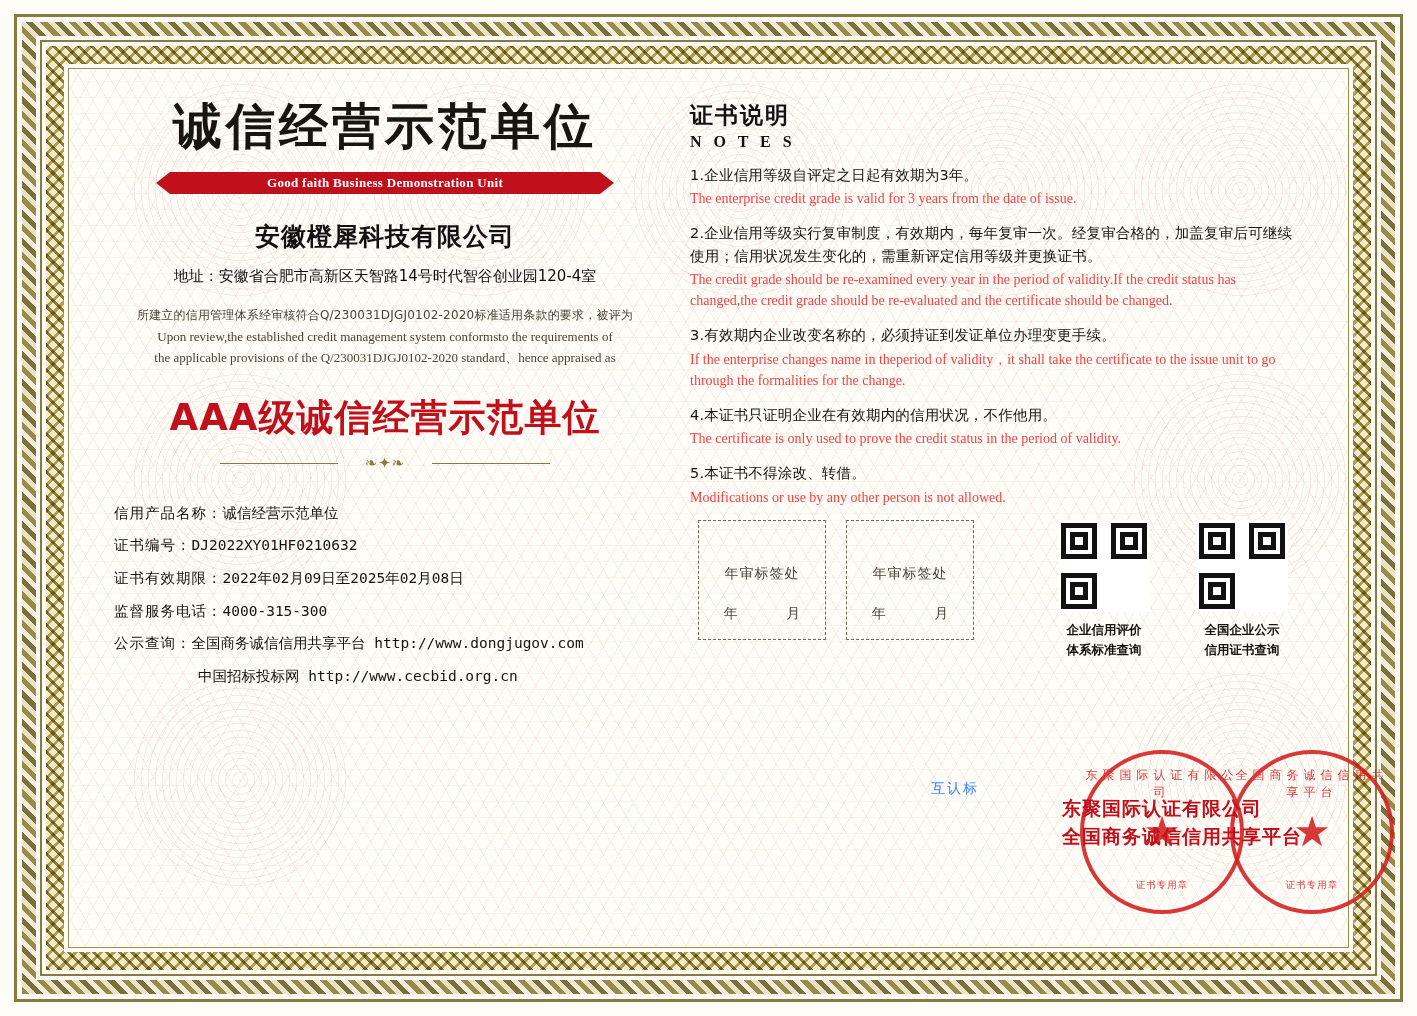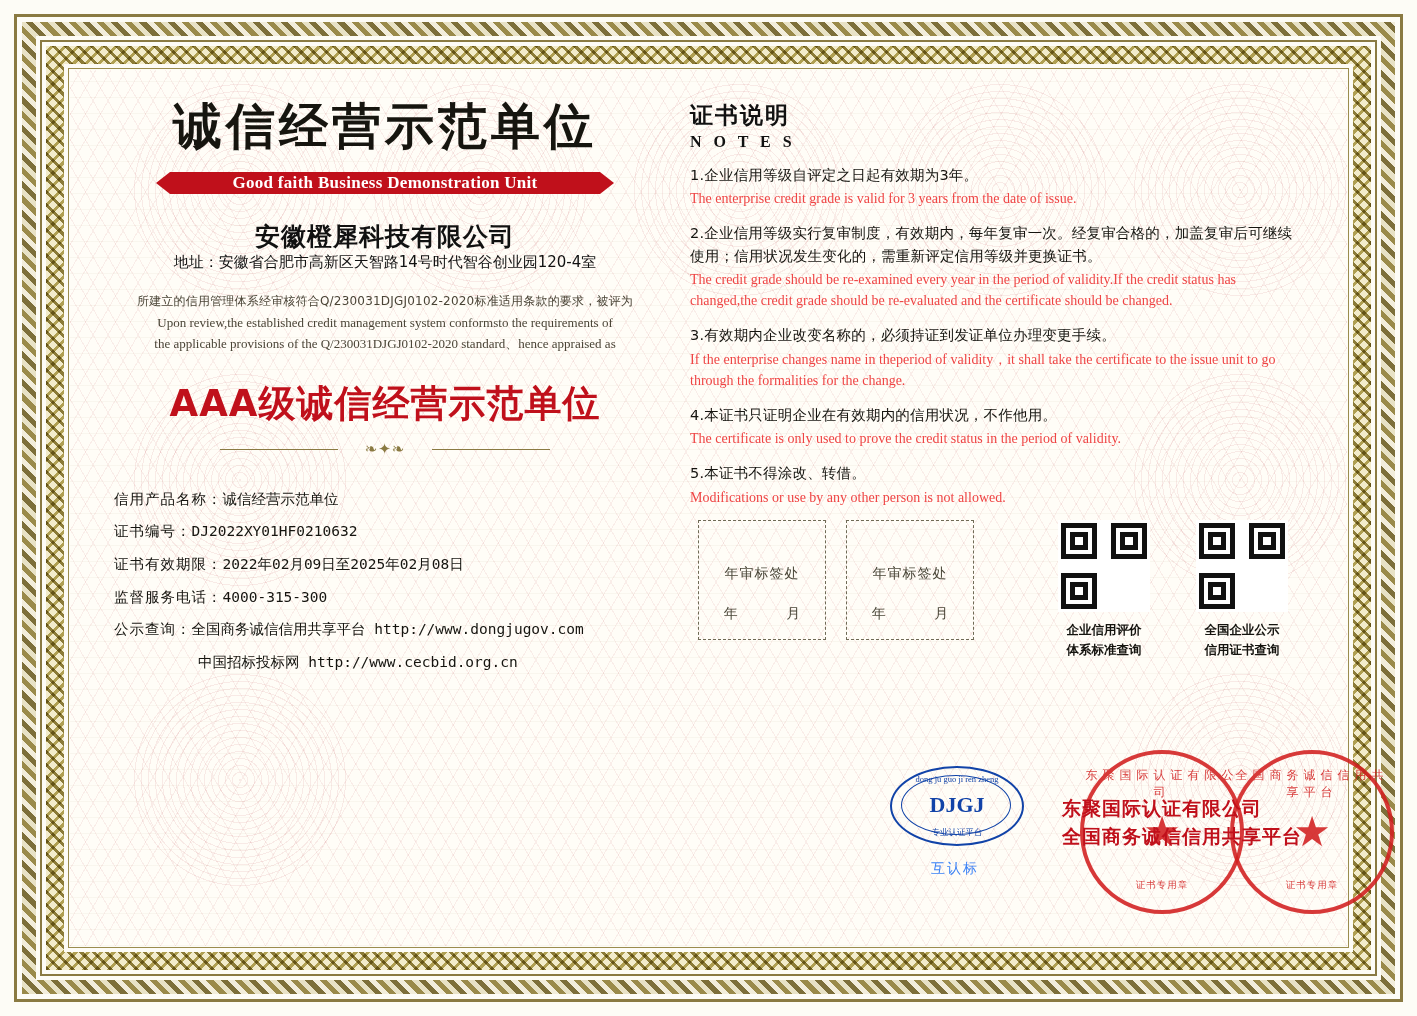--- a/index.html
+++ b/index.html
@@ -175,21 +175,21 @@
     letter-spacing: 4px;
     color: #16150f;
     margin-top: 6px;
   }
   .title-ribbon {
     margin: 12px auto 7px;
     width: 430px;
     height: 22px;
     background: #c0101b;
     color: #fff;
-    font-size: 17px;
+    font-size: 13px;
     line-height: 22px;
     letter-spacing: .3px;
     font-family: "Liberation Serif", serif;
     font-weight: bold;
     position: relative;
   }
   .title-ribbon::before, .title-ribbon::after {
     content: "";
     position: absolute;
     top: 0;
@@ -201,20 +201,21 @@
 
   .company-name {
     margin-top: 26px;
     font-family: "DejaVu Sans", sans-serif;
     font-weight: bold;
     font-size: 25px;
     letter-spacing: 1px;
     color: #111;
   }
   .company-address {
+    margin-top: 14px;
     font-family: "DejaVu Sans", sans-serif;
     font-size: 15px;
     color: #111;
   }
   .conform-block {
     margin-top: 20px;
     color: #4a4436;
     line-height: 1.65;
   }
   .conform-cn {
@@ -640,26 +641,20 @@
               <div>信用证书查询</div>
             </div>
           </div>
         </div>
       </div>
     </div>
 
     <div class="seal-area">
 
       <div class="blue-seal">
-        <div class="blue-oval">
-          <div class="inner-oval"></div>
-          <div class="top-text">dong ju guo ji ren zheng</div>
-          <div class="mid-text">DJGJ</div>
-          <div class="bot-text">专业认证平台</div>
-        </div>
         <div class="blue-caption">互认标</div>
       </div>
 
       <div class="red-seal s1">
         <div class="arc">东聚国际认证有限公司</div>
         <div class="star">★</div>
         <div class="foot">证书专用章</div>
       </div>
 
       <div class="red-seal s2">

